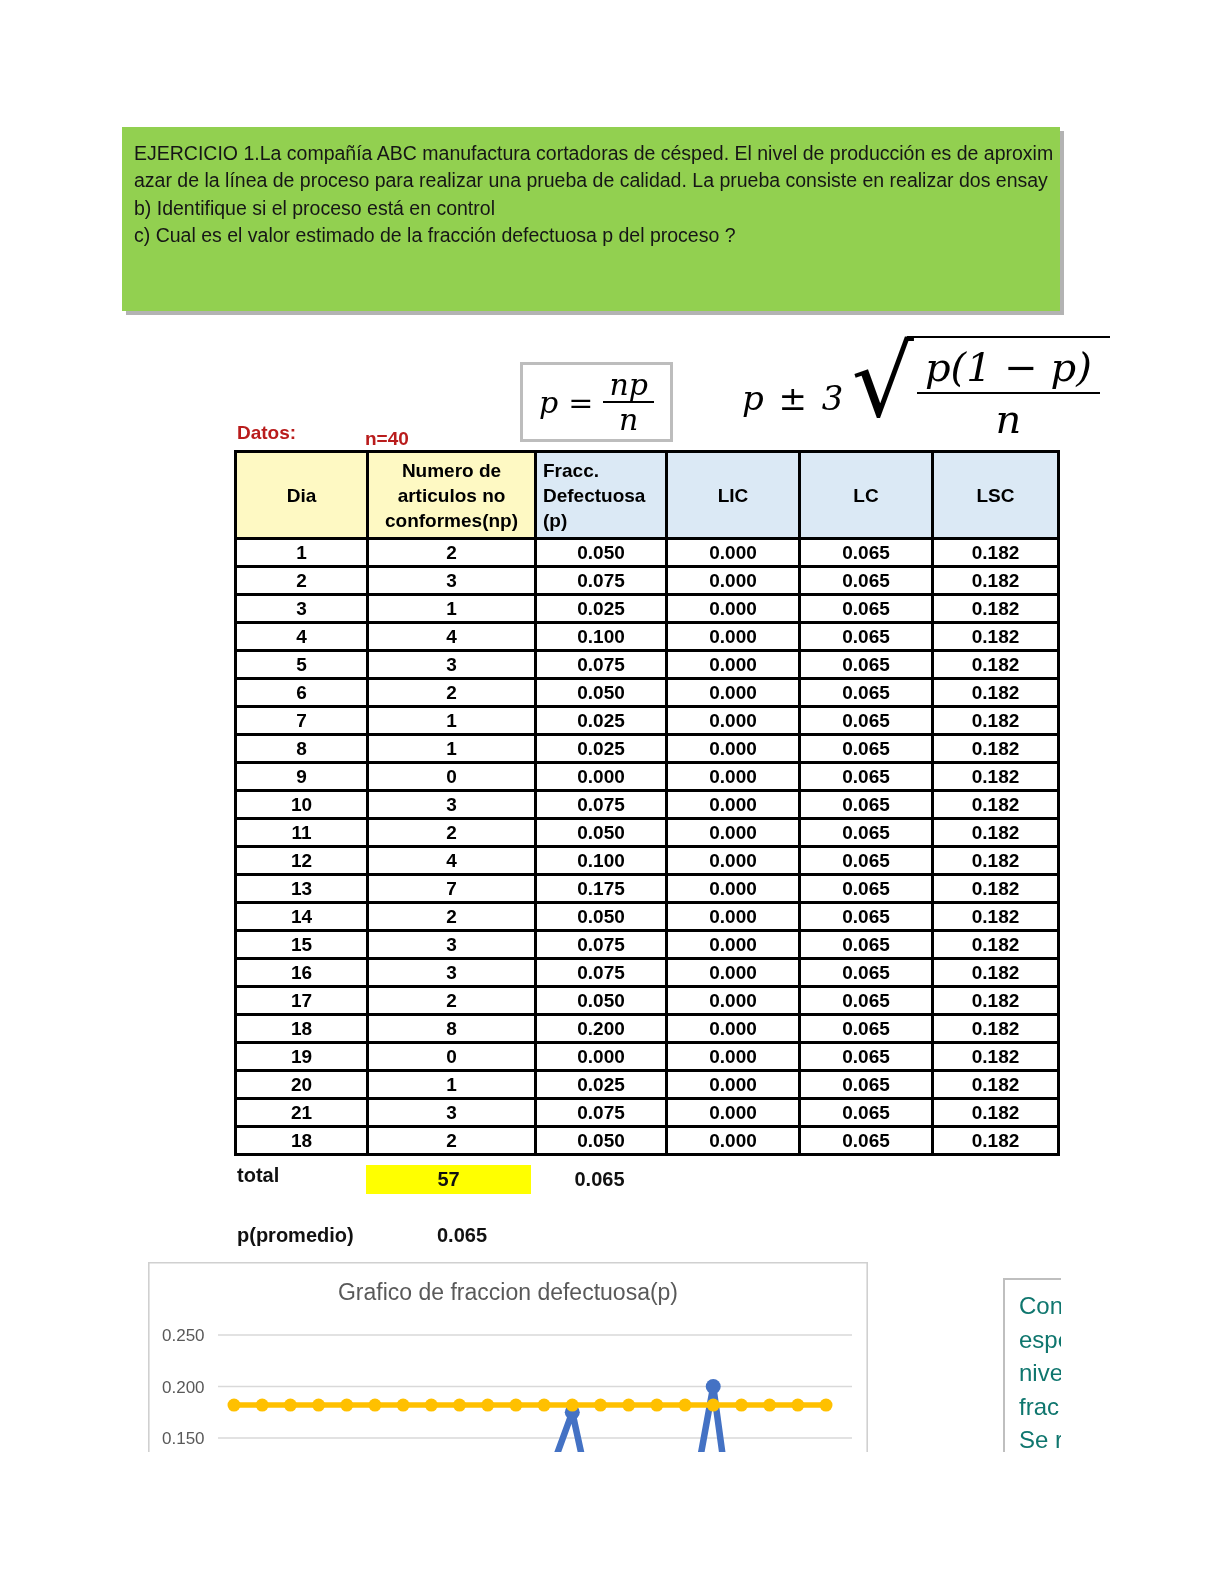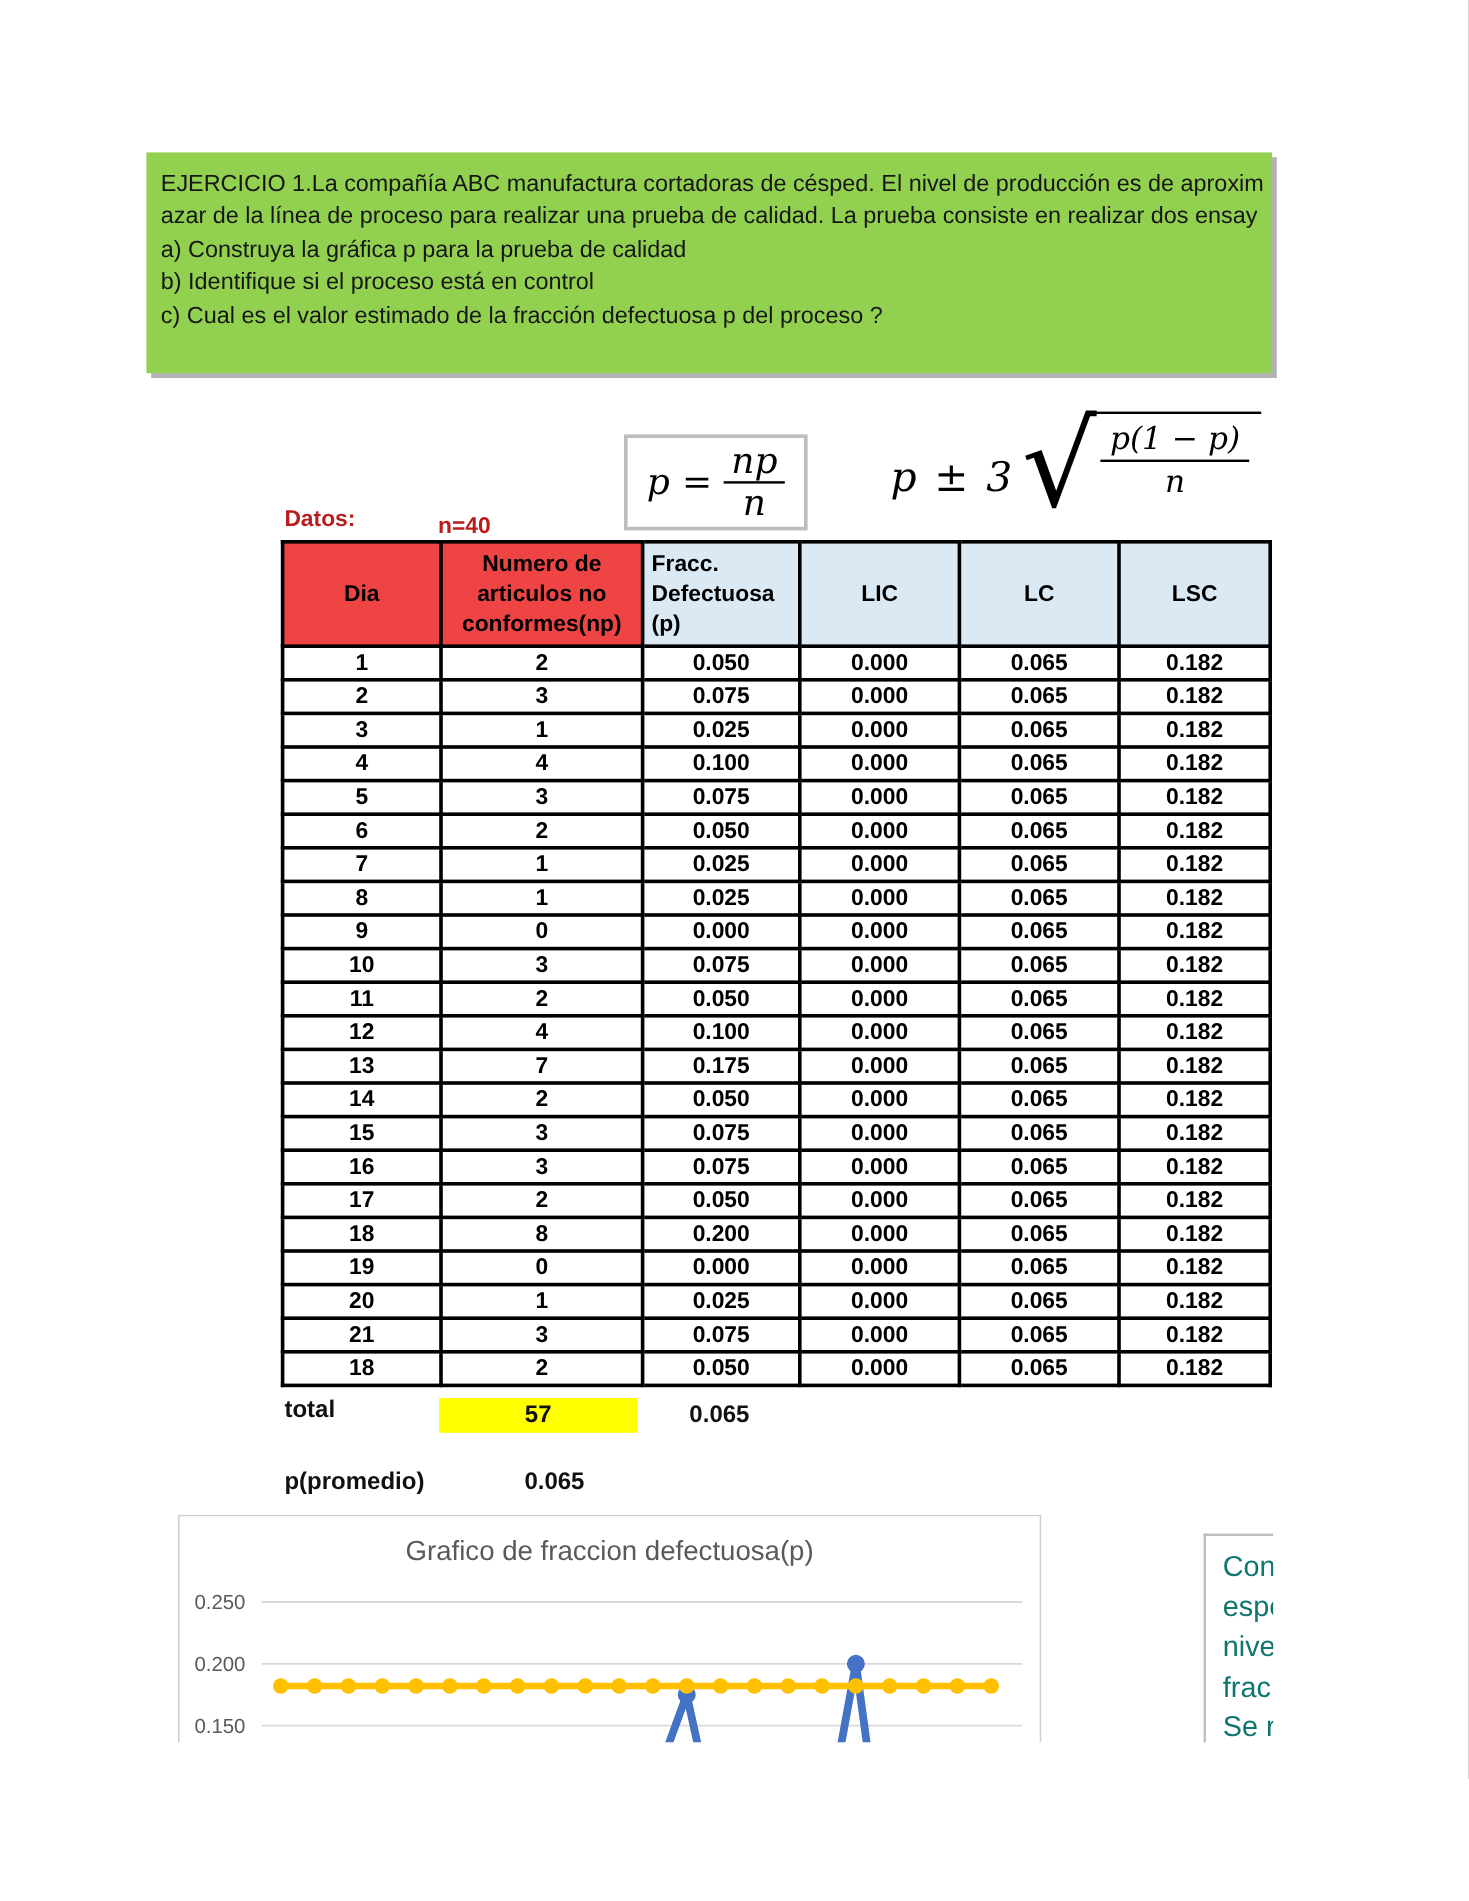--- a/index.html
+++ b/index.html
@@ -27,35 +27,35 @@
   .frac{display:inline-flex;flex-direction:column;align-items:center;line-height:1.05;}
   .frac .num{border-bottom:2.5px solid #000;padding:0 6px 1px 6px;}
   .frac .den{padding-top:1px;}
   .formula2{
     position:absolute;left:742px;top:336px;height:106px;
     display:flex;align-items:center;font-size:34px;
   }
   .formula2 .prefix{margin-top:18px;letter-spacing:2px;}
   .sqrt{display:inline-flex;margin-left:6px;}
   .sqrt-sym{font-style:normal;font-size:98px;line-height:92px;font-family:"DejaVu Serif",serif;margin-right:-7px;font-weight:200;}
-  .sqrt-body{border-top:2.5px solid #000;padding:6px 10px 0 10px;display:flex;flex-direction:column;align-items:center;font-size:26px;}
+  .sqrt-body{border-top:2.5px solid #000;padding:6px 10px 0 10px;display:flex;flex-direction:column;align-items:center;font-size:40px;}
   .sqrt-body .num{border-bottom:2.5px solid #000;padding:0 8px 2px 8px;}
   .sqrt-body .den{padding-top:2px;}
   
   .lbl{position:absolute;font-weight:700;font-size:19px;color:#b91c1c;}
   
   table.ptable{
     position:absolute;left:234px;top:450px;border-collapse:collapse;table-layout:fixed;
     font-size:19px;font-weight:700;color:#000;
   }
   .ptable th,.ptable td{border:3px solid #000;padding:0;}
   .ptable th{height:84px;font-weight:700;vertical-align:middle;text-align:center;line-height:25px;}
   .ptable th.left{text-align:left;padding-left:6px;}
   .ptable td{height:25px;line-height:25px;text-align:center;}
-  .hdr-lav{background:#ef4444;}
+  .hdr-lav{background:#fef9c3;}
   .hdr-blu{background:#DBE9F5;}
   
   .total-label{position:absolute;left:237px;top:1164px;font-size:20px;font-weight:700;}
   .total-np{
     position:absolute;left:366px;top:1165px;width:165px;height:29px;line-height:29px;
     text-align:center;font-size:20px;font-weight:700;
   }
   .total-frac{
     position:absolute;left:534px;top:1165px;width:131px;height:29px;line-height:29px;
     text-align:center;font-size:20px;font-weight:700;
@@ -73,21 +73,20 @@
   .comment-box .cline{white-space:nowrap;font-size:24px;line-height:33.5px;color:#0f766e;}
 </style>
 </head>
 <body>
 
 <div class="page">
 
   <div class="green-box">
     <div class="line">EJERCICIO 1.La compañía ABC manufactura cortadoras de césped. El nivel de producción es de aproxim</div>
     <div class="line">azar de la línea de proceso para realizar una prueba de calidad. La prueba consiste en realizar dos ensay</div>
-    <div class="line">a) Construya la gráfica p para la prueba de calidad</div>
     <div class="line">b) Identifique si el proceso está en control</div>
     <div class="line">c) Cual es el valor estimado de la fracción defectuosa p del proceso ?</div>
   </div>
 
   <div class="formula1 math">
     <span>p</span>
     <span>=</span>
     <span class="frac">
       <span class="num">np</span>
       <span class="den">n</span>

